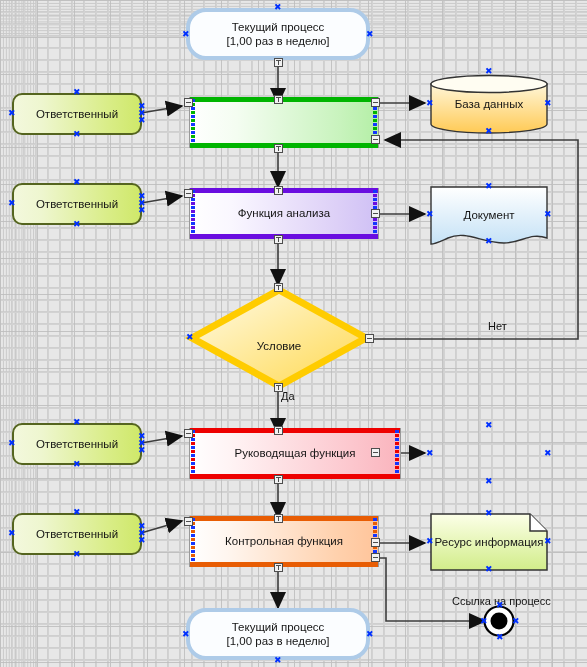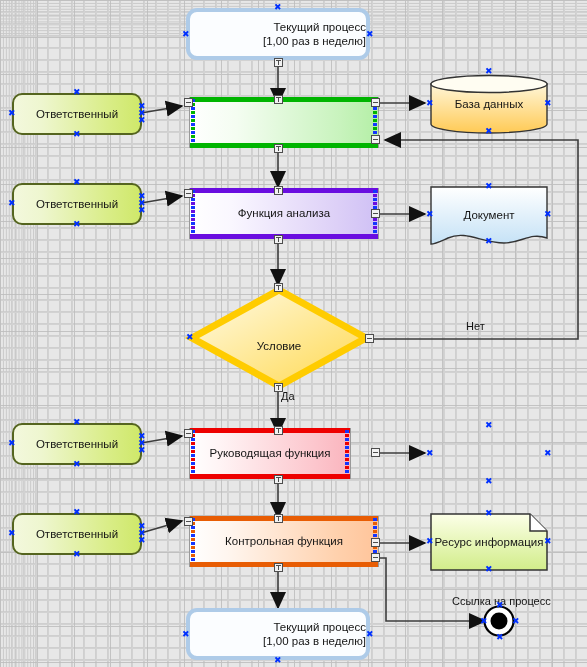--- a/index.html
+++ b/index.html
@@ -29,21 +29,21 @@
     background-image:
       repeating-linear-gradient(to right,#bdbdbd 0 1px,transparent 1px 36.8px),
       repeating-linear-gradient(to bottom,#bdbdbd 0 1px,transparent 1px 36.8px);
     opacity:.85;pointer-events:none;}
 
   .shape{position:absolute;box-sizing:border-box;
     display:flex;align-items:center;justify-content:center;text-align:center;
     font-size:11.5px;color:#141414;line-height:1.25;}
 
   
-  .pill{border:4px solid #aecbe8;border-radius:11px;background:#fbfdff;align-items:flex-end;}
+  .pill{border:4px solid #aecbe8;border-radius:20px;background:#fbfdff;}
 
   
   .resp{border:2px solid #55651f;border-radius:10px;
     background:linear-gradient(90deg,#f3f8dd 0%,#eef6cf 22%,#d9ed87 75%,#cfe86a 100%);}
 
   
   .fn{border-left:1px solid #999;border-right:1px solid #999;}
   .fn .bar{position:absolute;left:0;right:0;height:5px;}
   .fn.green{background:linear-gradient(90deg,#ffffff 0%,#f4fdf1 25%,#c8f3bd 80%,#b4efa6 100%);}
   .fn.green .bar{background:#00b500;}
@@ -273,34 +273,34 @@
     </svg>
     <div class="shape" style="left:0;top:8px;width:178px;height:100px;">
       <span>Условие</span>
     </div>
   </div>
   <div class="handle t" style="left:274px;top:283px;"></div>
   <div class="handle" style="left:365px;top:334px;"></div>
   <div class="handle t" style="left:274px;top:383px;"></div>
   <span class="xm" style="left:186px;top:334px;">✖</span>
 
-  <span class="lbl" style="left:459px;top:320px;padding-left:7px;">Нет</span>
+  <span class="lbl" style="left:481px;top:320px;padding-left:7px;">Нет</span>
   <span class="lbl" style="left:281px;top:390px;">Да</span>
 
   <div class="shape resp" style="left:12px;top:423px;width:130px;height:42px;">
     <span>Ответственный</span>
   </div>
   <span class="xm" style="left:73px;top:419px;">✖</span>
   <span class="xm" style="left:8px;top:440px;">✖</span>
   <span class="xm" style="left:138px;top:433px;">✖</span>
   <span class="xm" style="left:138px;top:440px;">✖</span>
   <span class="xm" style="left:138px;top:447px;">✖</span>
   <span class="xm" style="left:73px;top:461px;">✖</span>
 
-  <div class="shape fn red" style="left:189px;top:428px;width:162px;height:51px;">
+  <div class="shape fn red" style="left:189px;top:428px;width:212px;height:51px;">
     <div class="bar" style="top:0;"></div>
     <div class="bar" style="bottom:0;"></div>
     <div class="pips l red">
         <i style="background:#1436ff"></i>
         <i style="background:#ee0000"></i>
         <i style="background:#1436ff"></i>
         <i style="background:#ee0000"></i>
         <i style="background:#1436ff"></i>
         <i style="background:#ee0000"></i>
         <i style="background:#1436ff"></i>

